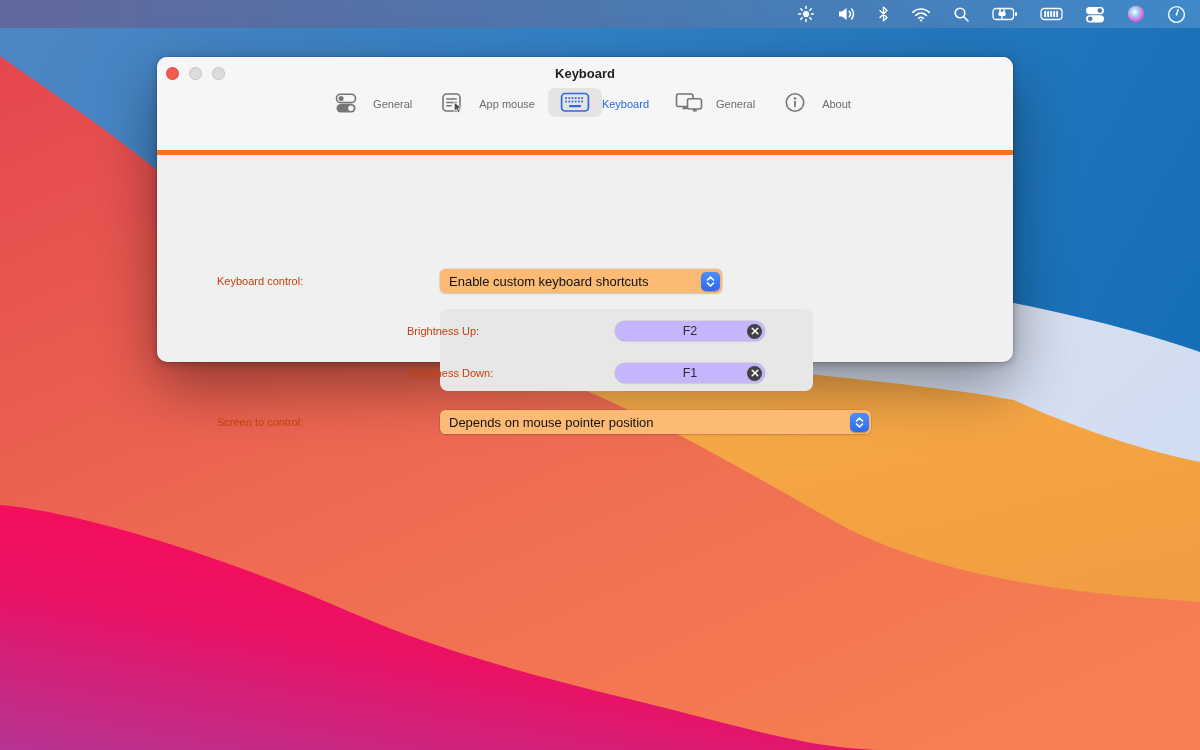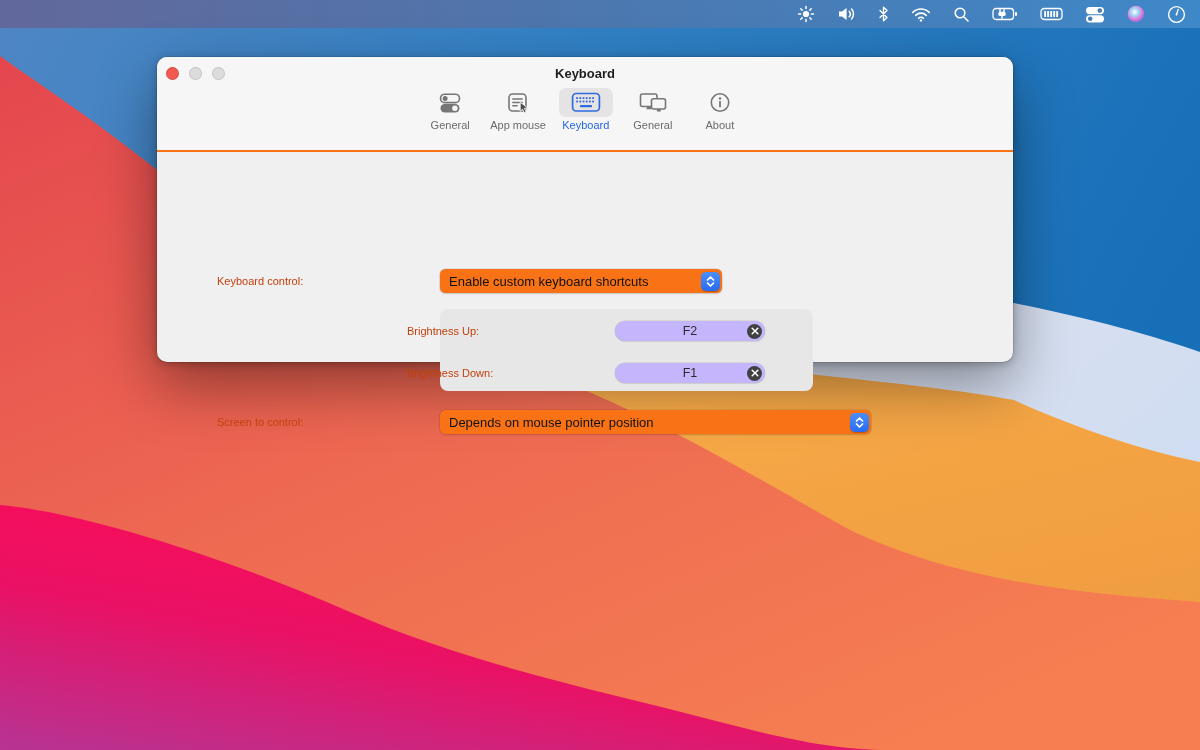--- a/index.html
+++ b/index.html
@@ -11,38 +11,38 @@
   .menubar{position:absolute;top:0;left:0;width:1200px;height:28px;
     background:linear-gradient(to right,#62689b 0%,#4d77ae 48%,#3f88c8 100%);
     display:flex;align-items:center;justify-content:flex-end;padding-right:14px;box-sizing:border-box;gap:22px;}
   .mb-icon{display:flex;align-items:center;justify-content:center;height:28px;}
   .mb-icon svg{display:block;}
 
   
   .window{position:absolute;left:157px;top:57px;width:856px;height:305px;border-radius:10px;
     background:#f1f0f0;
     box-shadow:0 24px 60px rgba(0,0,0,.40),0 2px 8px rgba(0,0,0,.25),0 0 0 .5px rgba(0,0,0,.18);}
-  .toolbar{position:absolute;top:0;left:0;right:0;height:93px;background:#f7f6f6;border-radius:10px 10px 0 0;border-bottom:2px solid #f97316;}
+  .toolbar{position:absolute;top:0;left:0;right:0;height:93px;background:#f7f6f6;border-radius:10px 10px 0 0;border-bottom:5px solid #f97316;}
   .traffic{position:absolute;top:10px;left:9px;display:flex;gap:10px;}
   .tl{width:13px;height:13px;border-radius:50%;box-sizing:border-box;}
   .tl.close{background:#f2594f;border:.5px solid rgba(0,0,0,.12);}
   .tl.dim{background:#dcdcdc;border:.5px solid rgba(0,0,0,.10);}
   .win-title{position:absolute;top:9px;left:0;right:0;text-align:center;font-size:13px;font-weight:700;color:#1d1d1f;}
 
   .tabs{position:absolute;top:31px;left:0;right:0;display:flex;justify-content:center;gap:13px;}
-  .tab{display:flex;flex-direction:column;align-items:center;cursor:default;}
+  .tab{display:flex;flex-direction:row;align-items:center;cursor:default;}
   .tab .icon-box{width:54px;height:29px;display:flex;align-items:center;justify-content:center;border-radius:7px;}
   .tab.selected .icon-box{background:#e5e3e4;}
   .tab .tab-label{font-size:11px;color:#6b6b6b;margin-top:2px;line-height:12px;}
   .tab.selected .tab-label{color:#2468e4;}
 
   .content{position:absolute;top:94px;left:0;right:0;bottom:0;}
 
   .fieldlabel{position:absolute;font-size:11px;color:#c2410c;text-align:left;line-height:16px;}
-  .dropdown{position:absolute;background:#f97316;border-radius:5.5px;height:24px;box-sizing:border-box;
+  .dropdown{position:absolute;background:#fdba74;border-radius:5.5px;height:24px;box-sizing:border-box;
     box-shadow:0 0 0 .5px rgba(0,0,0,.14),0 1px 2px rgba(0,0,0,.12);display:flex;align-items:center;cursor:default;}
   .dropdown .dd-text{font-size:13px;color:#111;padding-left:9px;flex:1;white-space:nowrap;overflow:hidden;}
   .stepper{position:absolute;right:2.5px;top:2.5px;width:19px;height:19px;border-radius:5px;
     background:linear-gradient(#4c8ef9,#2a6bf2);display:flex;align-items:center;justify-content:center;
     box-shadow:0 .5px 1px rgba(0,0,0,.25);}
   .groupbox{position:absolute;background:#e8e7e7;border-radius:8px;}
   .shortcut-field{position:absolute;width:150px;height:20px;background:#c4b5fd;border-radius:10px;
     box-shadow:0 0 0 .5px rgba(0,0,0,.12),0 .5px 1.5px rgba(0,0,0,.10);display:flex;align-items:center;justify-content:center;}
   .shortcut-field .key-text{font-size:12.5px;color:#2b2b2d;}
   .xbtn{position:absolute;right:3px;top:2.5px;width:15px;height:15px;border-radius:50%;background:#414144;

